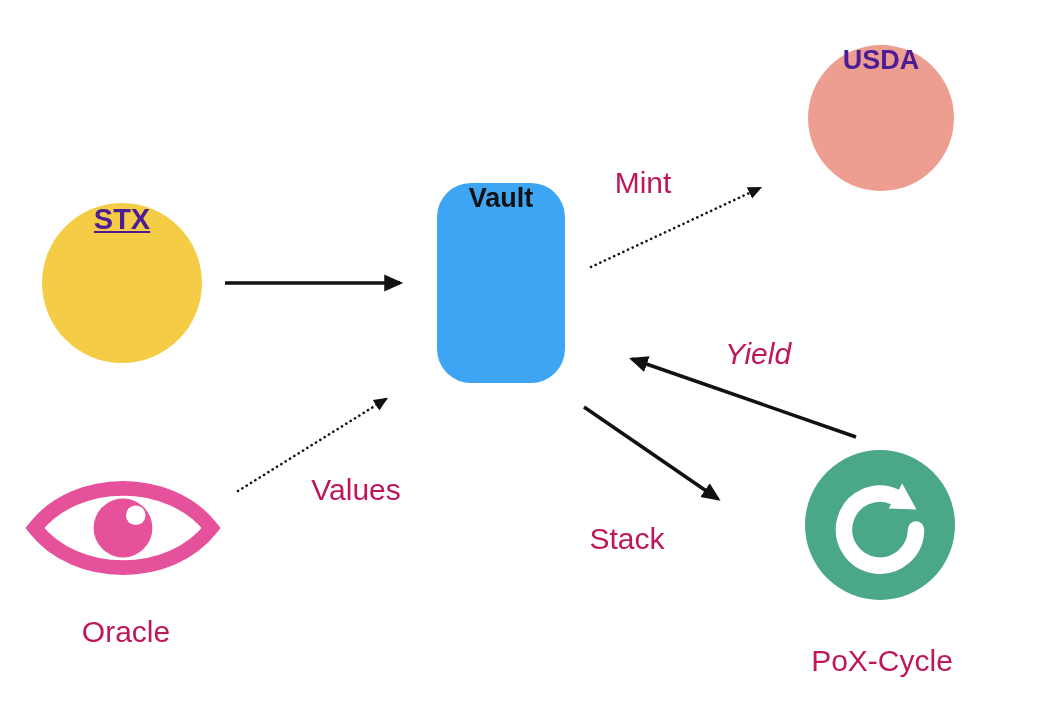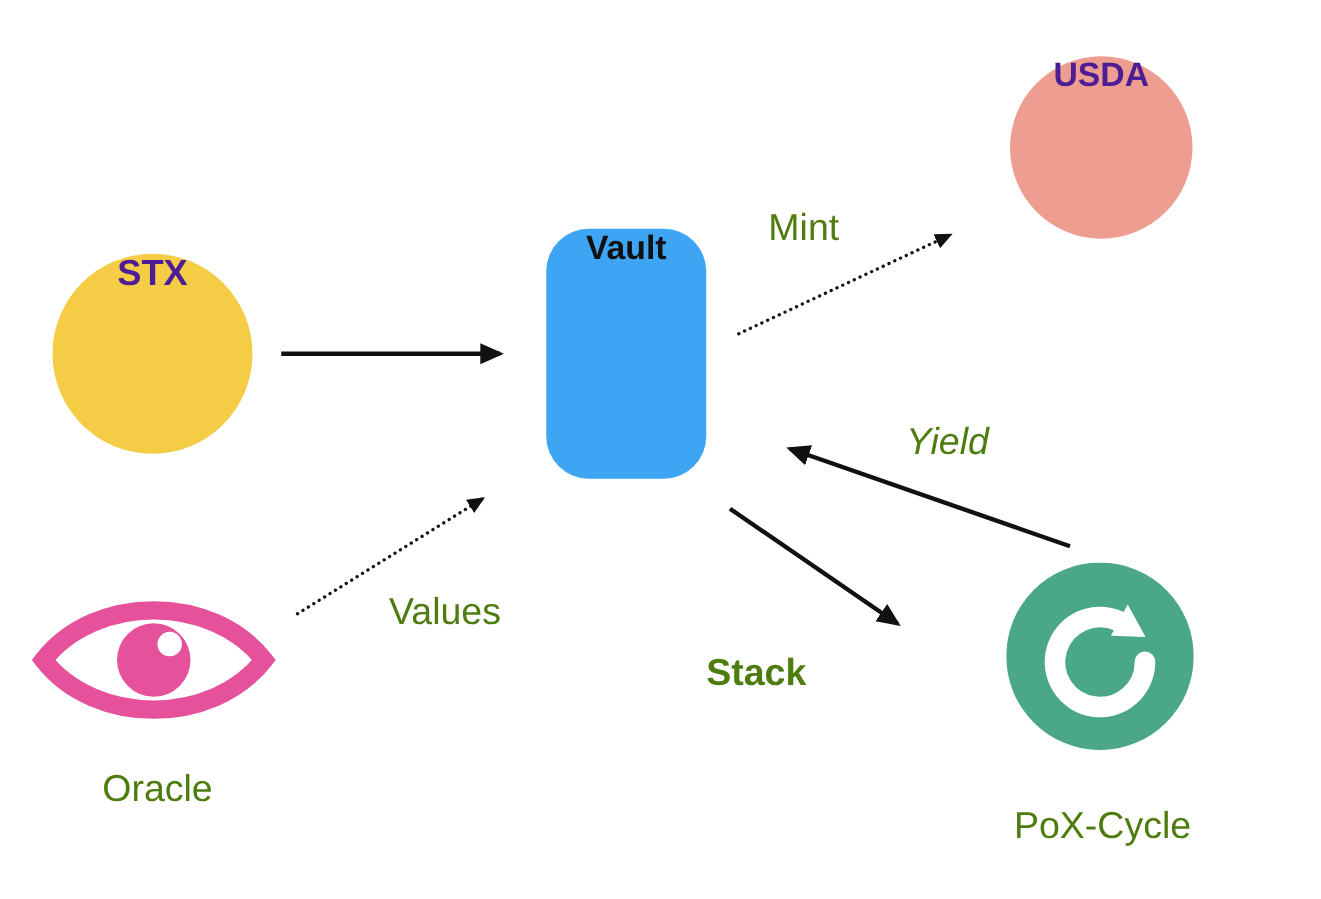--- a/index.html
+++ b/index.html
@@ -27,20 +27,21 @@
     display: flex;
     align-items: flex-start;
     justify-content: center;
     font-weight: bold;
     color: #4c1d95;
   }
   #node-stx {
     left: 42px; top: 203px;
     width: 160px; height: 160px;
     font-size: 29px;
+    text-decoration: underline;
   }
   #node-usda {
     left: 808px; top: 45px;
     width: 146px; height: 146px;
     font-size: 27px;
   }
   #node-vault {
     position: absolute;
     left: 437px; top: 183px;
     width: 128px; height: 200px;
@@ -50,27 +51,27 @@
     justify-content: center;
     font-weight: bold;
     font-size: 27px;
     color: #111111;
   }
   .edge-label, .node-caption {
     position: absolute;
     transform: translateX(-50%);
     font-size: 30px;
     white-space: nowrap;
-    color: #4d7c0f;
+    color: #be185d;
   }
   #label-deposit { left: 297px; top: 203px; }
   #label-mint    { left: 643px; top: 166px; }
   #label-values  { left: 356px; top: 473px; text-align: right; }
   #label-yield   { left: 758px; top: 337px; font-style: italic; }
-  #label-stack   { left: 605px; top: 522px; font-weight: bold; }
+  #label-stack   { left: 627px; top: 522px; }
   #caption-oracle { left: 126px; top: 615px; }
   #caption-pox    { left: 882px; top: 644px; }
   #icon-oracle {
     position: absolute;
     left: 25px; top: 463px;
     width: 196px; height: 130px;
   }
   #icon-pox {
     position: absolute;
     left: 805px; top: 450px;

